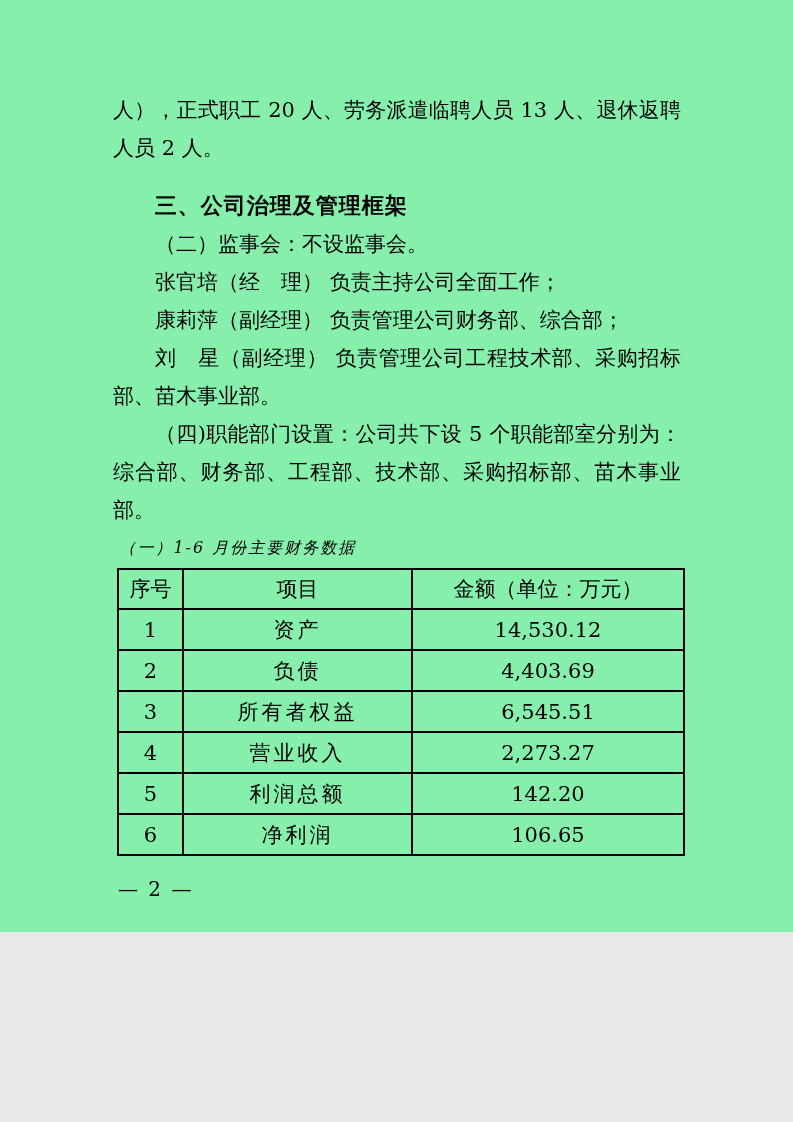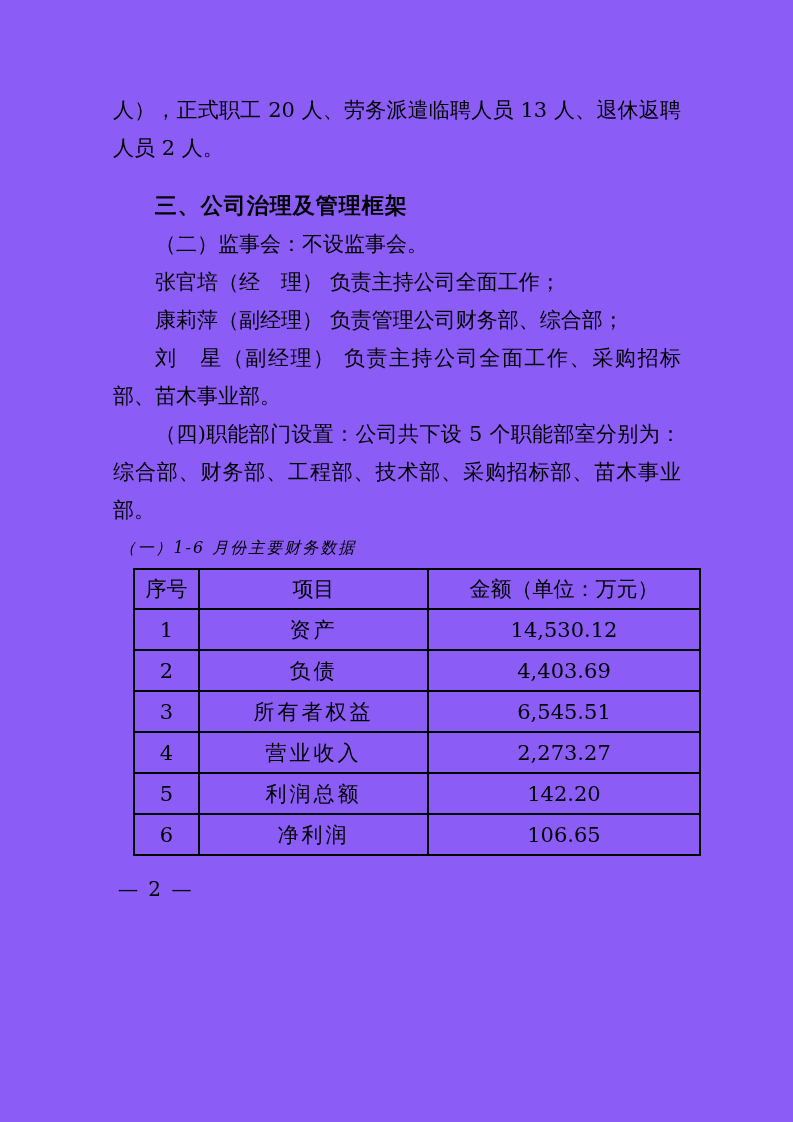--- a/index.html
+++ b/index.html
@@ -1,21 +1,21 @@
 <!DOCTYPE html>
 <html><head>
 <meta charset="utf-8">
 <style>
   * { margin: 0; padding: 0; box-sizing: border-box; }
   html, body { background: #e8e8e8; }
   .page {
     position: relative;
     width: 793px;
-    height: 1122px;
-    background: #8b5cf6;
+    height: 932px;
+    background: #86efac;
     margin: 0 auto;
     overflow: hidden;
     color: #000000;
     font-family: "DejaVu Serif", "Liberation Serif", serif;
   }
   .content {
     position: absolute;
     left: 113px;
     top: 91px;
     width: 568px;
@@ -42,21 +42,21 @@
     font-size: 16px;
     line-height: 38px;
     font-style: italic;
     text-indent: 0.4em;
     letter-spacing: 2px;
     color: #000000;
   }
   table.fin {
     border-collapse: collapse;
     width: 566px;
-    margin-left: 20px;
+    margin-left: 4px;
     margin-top: 1px;
     table-layout: fixed;
   }
   table.fin td, table.fin th {
     border: 2px solid #000000;
     text-align: center;
     vertical-align: middle;
     font-weight: normal;
     font-size: 21px;
     color: #000000;
@@ -87,21 +87,21 @@
     <p class="heading">三、公司治理及管理框架</p>
 
 
     <p class="body indent">（二）监事会：不设监事会。</p>
 
 
     <p class="body indent">张官培（经　理）  负责主持公司全面工作；</p>
 
     <p class="body indent">康莉萍（副经理）  负责管理公司财务部、综合部；</p>
 
-    <p class="body indent">刘　星（副经理）  负责主持公司全面工作、采购招标部、苗木事业部。</p>
+    <p class="body indent">刘　星（副经理）  负责管理公司工程技术部、采购招标部、苗木事业部。</p>
 
     <p class="body indent">（四)职能部门设置：公司共下设 5 个职能部室分别为：综合部、财务部、工程部、技术部、采购招标部、苗木事业部。</p>
 
 
     <p class="subtitle">（一）1-6 月份主要财务数据</p>
 
     <table class="fin">
       <colgroup>
         <col class="c-seq">
           <col class="c-item">

